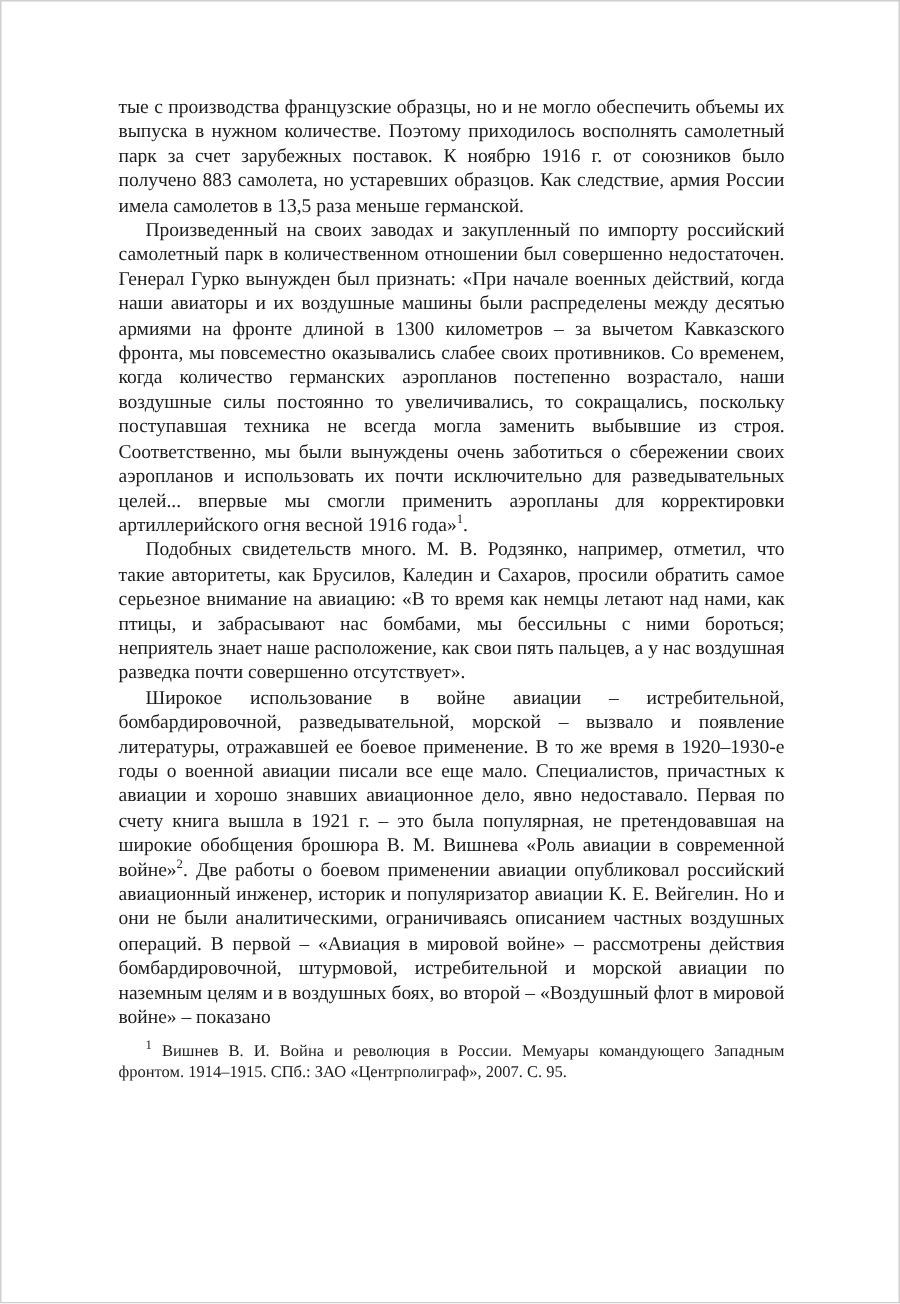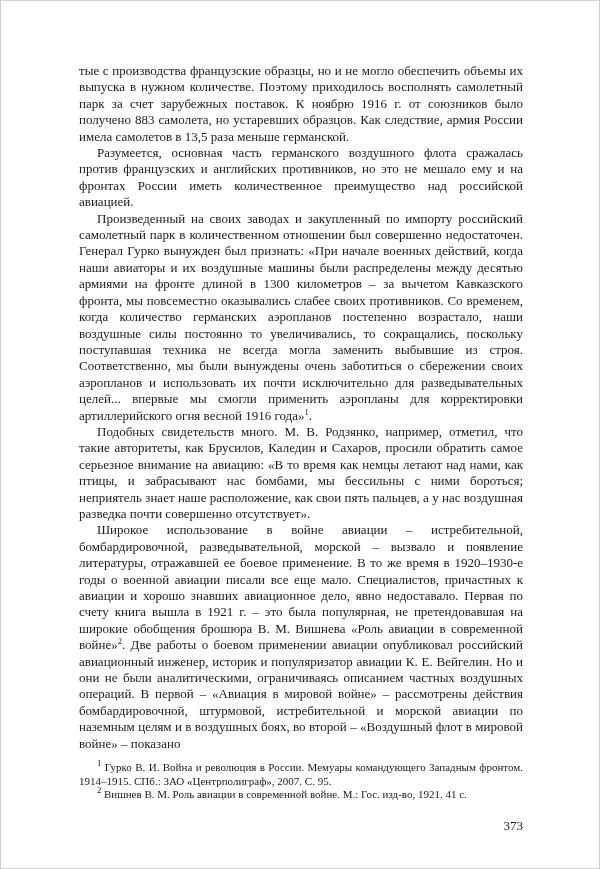--- a/index.html
+++ b/index.html
@@ -56,29 +56,26 @@
   }
 </style>
 </head>
 <body>
 
 <div class="page">
   <div class="content">
 
     <p class="para"><span>тые с производства французские образцы, но и не могло обеспечить объемы их выпуска в нужном количестве. Поэтому приходилось восполнять самолетный парк за счет зарубежных поставок. К ноябрю 1916 г. от союзников было получено 883 самолета, но устаревших образцов. Как следствие, армия России имела самолетов в 13,5 раза меньше германской.</span></p>
 
-    <p class="para indent"><span>Разумеется, основная часть германского воздушного флота сражалась против французских и английских противников, но это не мешало ему и на фронтах России иметь количественное преимущество над российской авиацией.</span></p>
 
     <p class="para indent"><span>Произведенный на своих заводах и закупленный по импорту российский самолетный парк в количественном отношении был совершенно недостаточен. Генерал Гурко вынужден был признать: </span><span class="it">«При начале военных действий, когда наши авиаторы и их воздушные машины были распределены между десятью армиями на фронте длиной в 1300 километров – за вычетом Кавказского фронта, мы повсеместно оказывались слабее своих противников. Со временем, когда количество германских аэропланов постепенно возрастало, наши воздушные силы постоянно то увеличивались, то сокращались, поскольку поступавшая техника не всегда могла заменить выбывшие из строя. Соответственно, мы были вынуждены очень заботиться о сбережении своих аэропланов и использовать их почти исключительно для разведывательных целей... впервые мы смогли применить аэропланы для корректировки артиллерийского огня весной 1916 года»</span><sup class="fnm">1</sup><span>.</span></p>
 
     <p class="para indent"><span>Подобных свидетельств много. М. В. Родзянко, например, отметил, что такие авторитеты, как Брусилов, Каледин и Сахаров, просили обратить самое серьезное внимание на авиацию: </span><span class="it">«В то время как немцы летают над нами, как птицы, и забрасывают нас бомбами, мы бессильны с ними бороться; неприятель знает наше расположение, как свои пять пальцев, а у нас воздушная разведка почти совершенно отсутствует»</span><span>.</span></p>
 
     <p class="para indent"><span>Широкое использование в войне авиации – истребительной, бомбардировочной, разведывательной, морской – вызвало и появление литературы, отражавшей ее боевое применение. В то же время в 1920–1930-е годы о военной авиации писали все еще мало. Специалистов, причастных к авиации и хорошо знавших авиационное дело, явно недоставало. Первая по счету книга вышла в 1921 г. – это была популярная, не претендовавшая на широкие обобщения брошюра В. М. Вишнева «Роль авиации в современной войне»</span><sup class="fnm">2</sup><span>. Две работы о боевом применении авиации опубликовал российский авиационный инженер, историк и популяризатор авиации К. Е. Вейгелин. Но и они не были аналитическими, ограничиваясь описанием частных воздушных операций. В первой – «Авиация в мировой войне» – рассмотрены действия бомбардировочной, штурмовой, истребительной и морской авиации по наземным целям и в воздушных боях, во второй – «Воздушный флот в мировой войне» – показано</span></p>
 
     <div class="footnotes">
-      <p class="fn"><sup class="fnm">1</sup><span class="it"> Гурко В. И.</span><span> Война и революция в России. Мемуары командующего Западным фронтом. 1914–1915. СПб.: ЗАО «Центрполиграф», 2007. С. 95.</span></p>
-      <p class="fn"><sup class="fnm">2</sup><span class="it"> Вишнев В. М.</span><span> Роль авиации в современной войне. М.: Гос. изд-во, 1921. 41 с.</span></p>
+      <p class="fn"><sup class="fnm">1</sup><span class="it"> Вишнев В. И.</span><span> Война и революция в России. Мемуары командующего Западным фронтом. 1914–1915. СПб.: ЗАО «Центрполиграф», 2007. С. 95.</span></p>
     </div>
 
-    <div class="pageno">373</div>
 
   </div>
 </div>
 
 </body></html>

